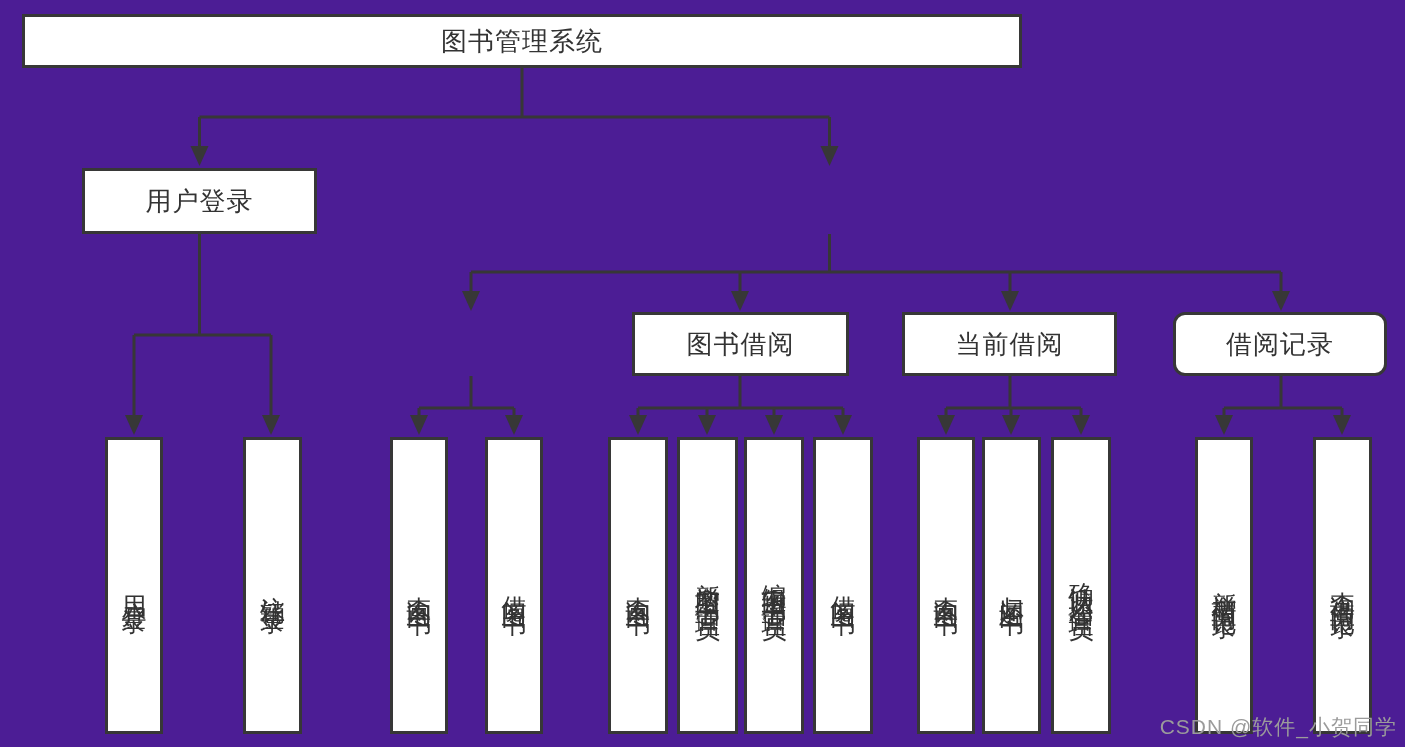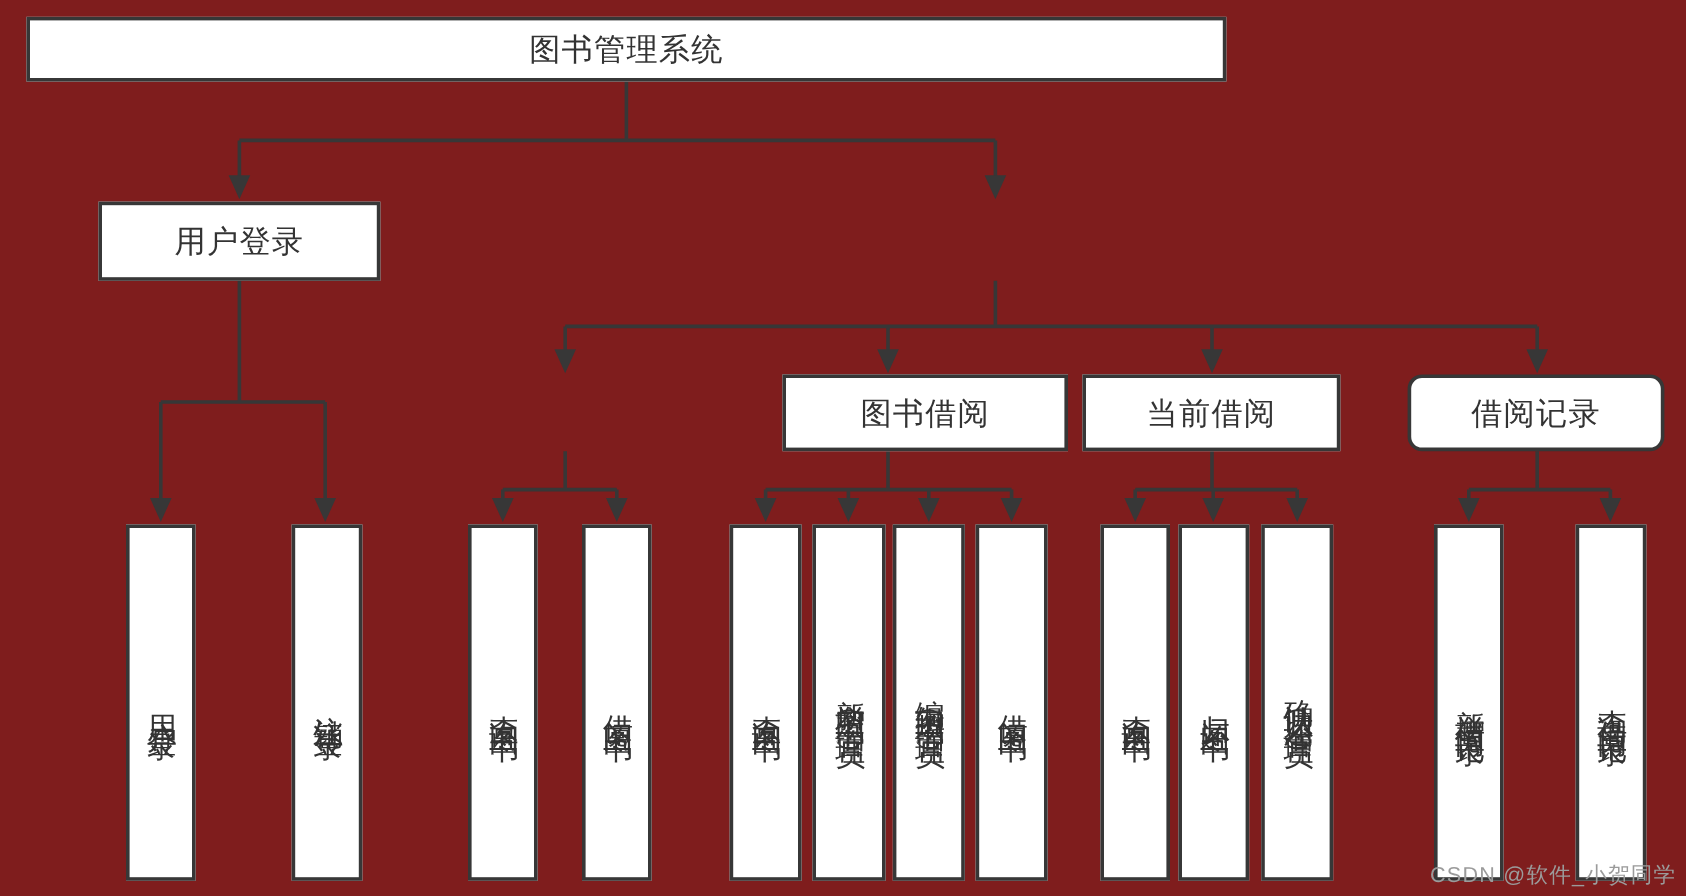--- a/index.html
+++ b/index.html
@@ -4,21 +4,21 @@
 <style>
   html, body {
     margin: 0;
     padding: 0;
     background: #ffffff;
   }
   .canvas {
     position: relative;
     width: 1405px;
     height: 747px;
-    background: #7f1d1d;
+    background: #4c1d95;
     font-family: "Liberation Sans", "DejaVu Sans", sans-serif;
     overflow: hidden;
   }
   .lines {
     position: absolute;
     left: 0;
     top: 0;
     width: 1405px;
     height: 747px;
   }
@@ -50,21 +50,21 @@
     font-size: 25px;
     line-height: 1;
     letter-spacing: 5px;
     color: #333333;
     white-space: nowrap;
   }
   .watermark {
     position: absolute;
     right: 8px;
     bottom: 6px;
-    font-size: 18px;
+    font-size: 21px;
     color: #9b9b9b;
     letter-spacing: 1px;
     white-space: nowrap;
   }
 </style>
 </head>
 <body>
 
 <div class="canvas">
 
@@ -113,21 +113,21 @@
   </svg>
 
   <div class="hbox" style="left:22px; top:14px; width:1000px; height:54px;">
     <span>图书管理系统</span>
   </div>
 
   <div class="hbox" style="left:82px; top:168px; width:235px; height:66px;">
     <span>用户登录</span>
   </div>
 
-  <div class="hbox" style="left:632px; top:312px; width:238px; height:64px;margin-left:20px;">
+  <div class="hbox" style="left:632px; top:312px; width:217px; height:64px;">
     <span>图书借阅</span>
   </div>
   <div class="hbox" style="left:902px; top:312px; width:215px; height:64px;">
     <span>当前借阅</span>
   </div>
   <div class="hbox" style="left:1173px; top:312px; width:214px; height:64px;border-radius:12px;">
     <span>借阅记录</span>
   </div>
 
   <div class="vbox" style="left:105px; top:437px; width:58px; height:297px;">

